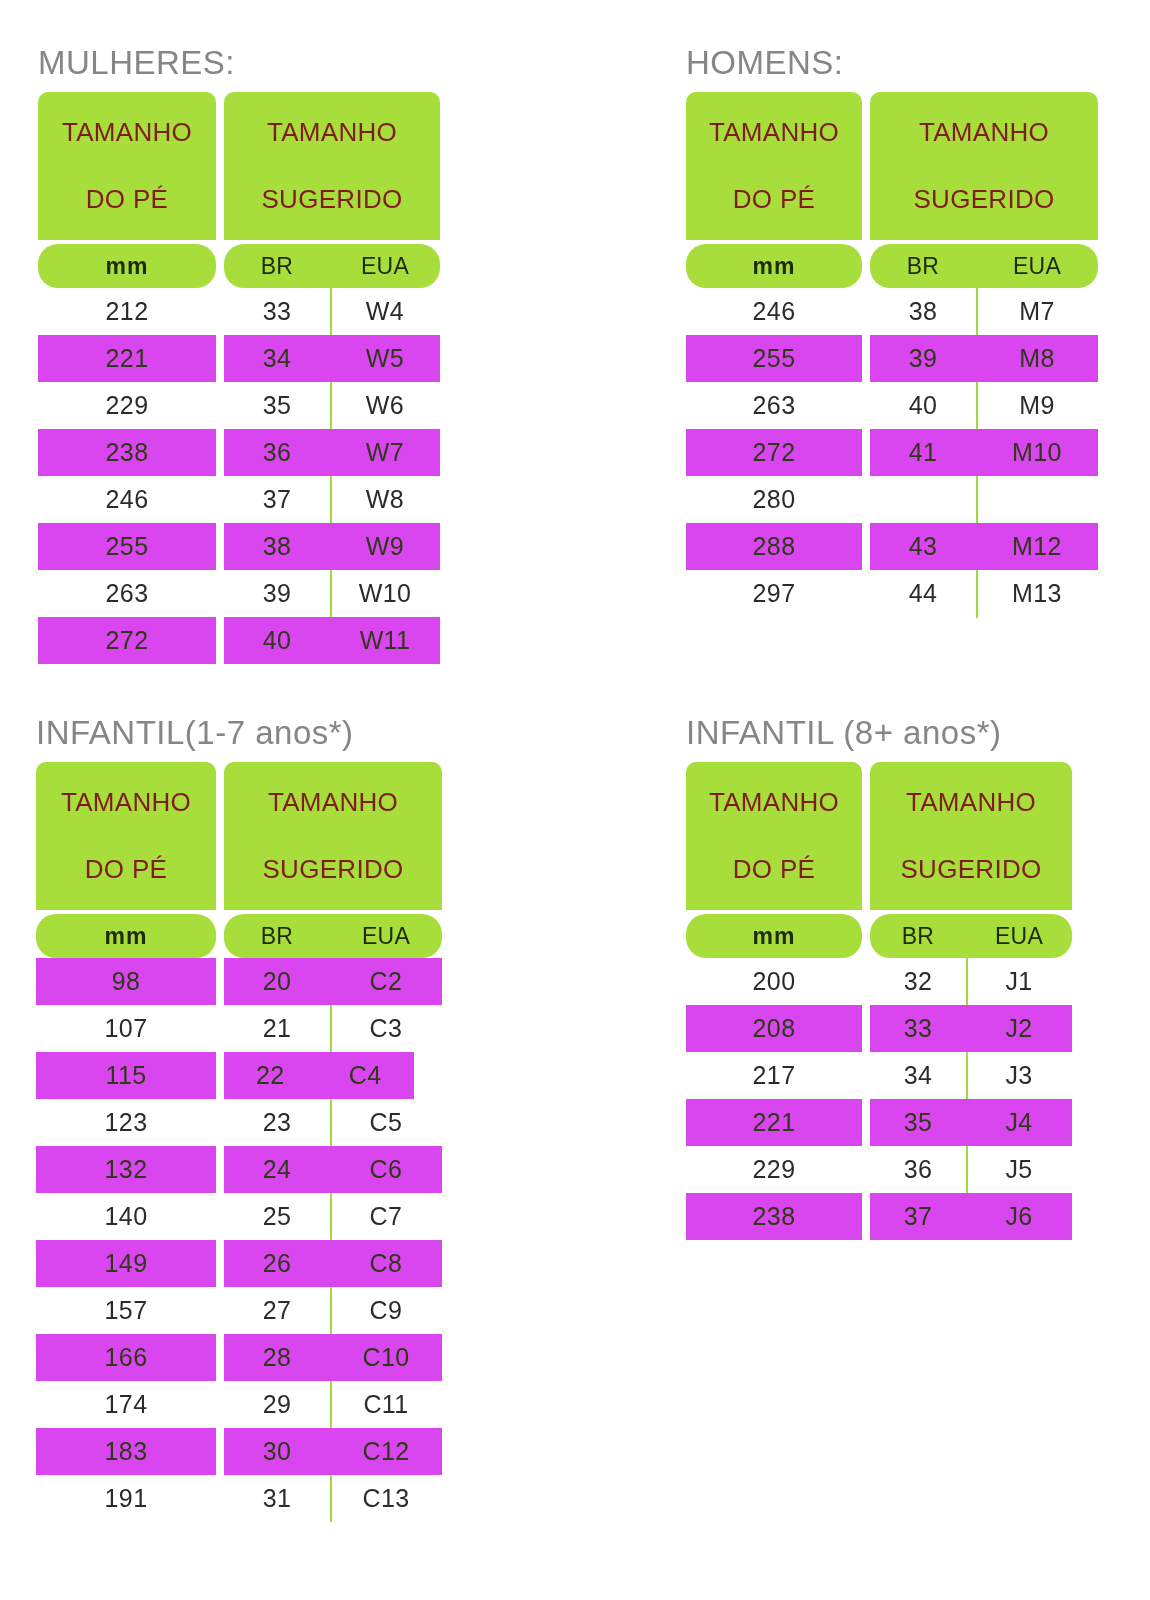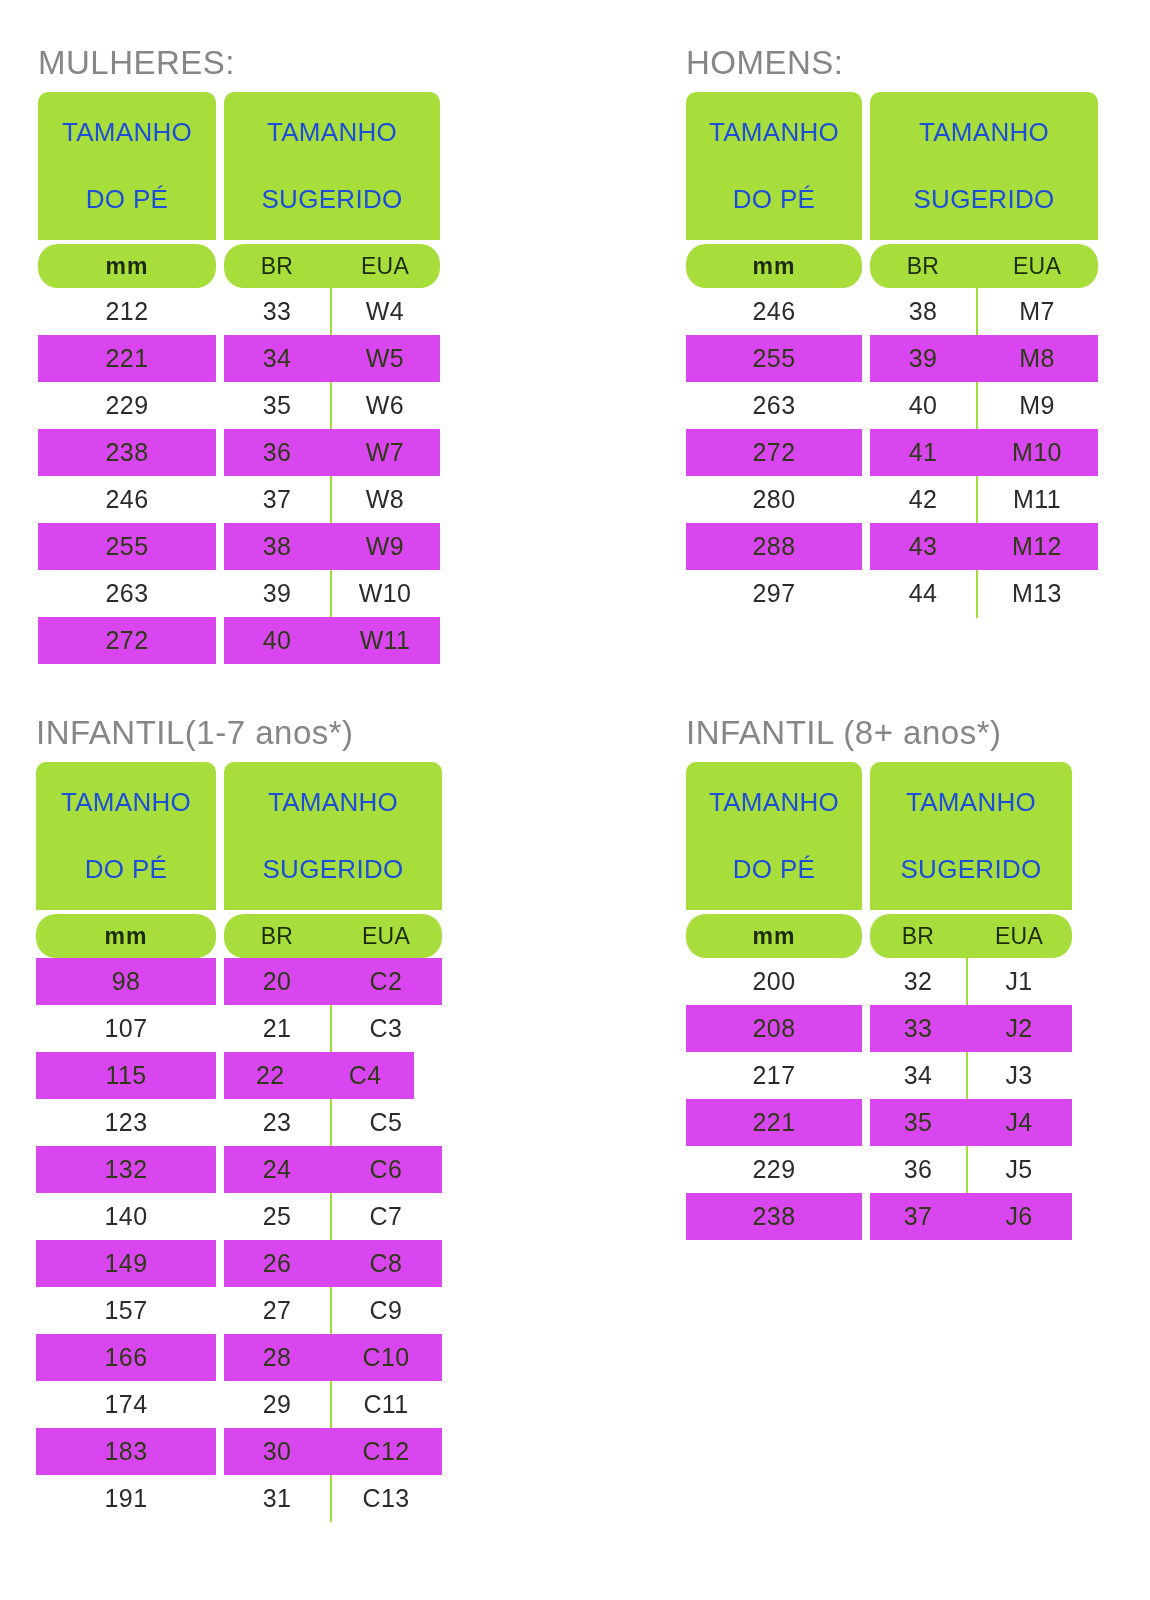--- a/index.html
+++ b/index.html
@@ -49,21 +49,21 @@
     display: flex;
     align-items: center;
     justify-content: center;
     text-align: center;
     height: 148px;
     box-sizing: border-box;
   }
   .hdr-cell span {
     font-size: 26px;
     line-height: 1.28;
-    color: #1d4ed8;
+    color: #7f1d1d;
     letter-spacing: 0.3px;
     font-weight: 400;
     display: block;
   }
 
   
   .sub-row {
     display: flex;
     gap: 8px;
     margin-top: 4px;
@@ -368,28 +368,20 @@
               </div>
               <div class="c-eua" style="width: 122px;">
                 <span class="dval">M10</span>
               </div>
             </div>
           </div>
           <div class="drow">
             <div class="dcell single" style="width: 176px;">
               <span class="dval">280</span>
             </div>
-            <div class="dcell pair" style="width: 228px;">
-              <div class="c-br" style="width: 106px;">
-                <span class="dval">42</span>
-              </div>
-              <div class="c-eua" style="width: 122px;">
-                <span class="dval">M11</span>
-              </div>
-            </div>
           </div>
           <div class="drow alt">
             <div class="dcell single" style="width: 200px;">
               <span class="dval">288</span>
             </div>
             <div class="dcell pair" style="width: 228px;">
               <div class="c-br" style="width: 106px;">
                 <span class="dval">43</span>
               </div>
               <div class="c-eua" style="width: 122px;">

